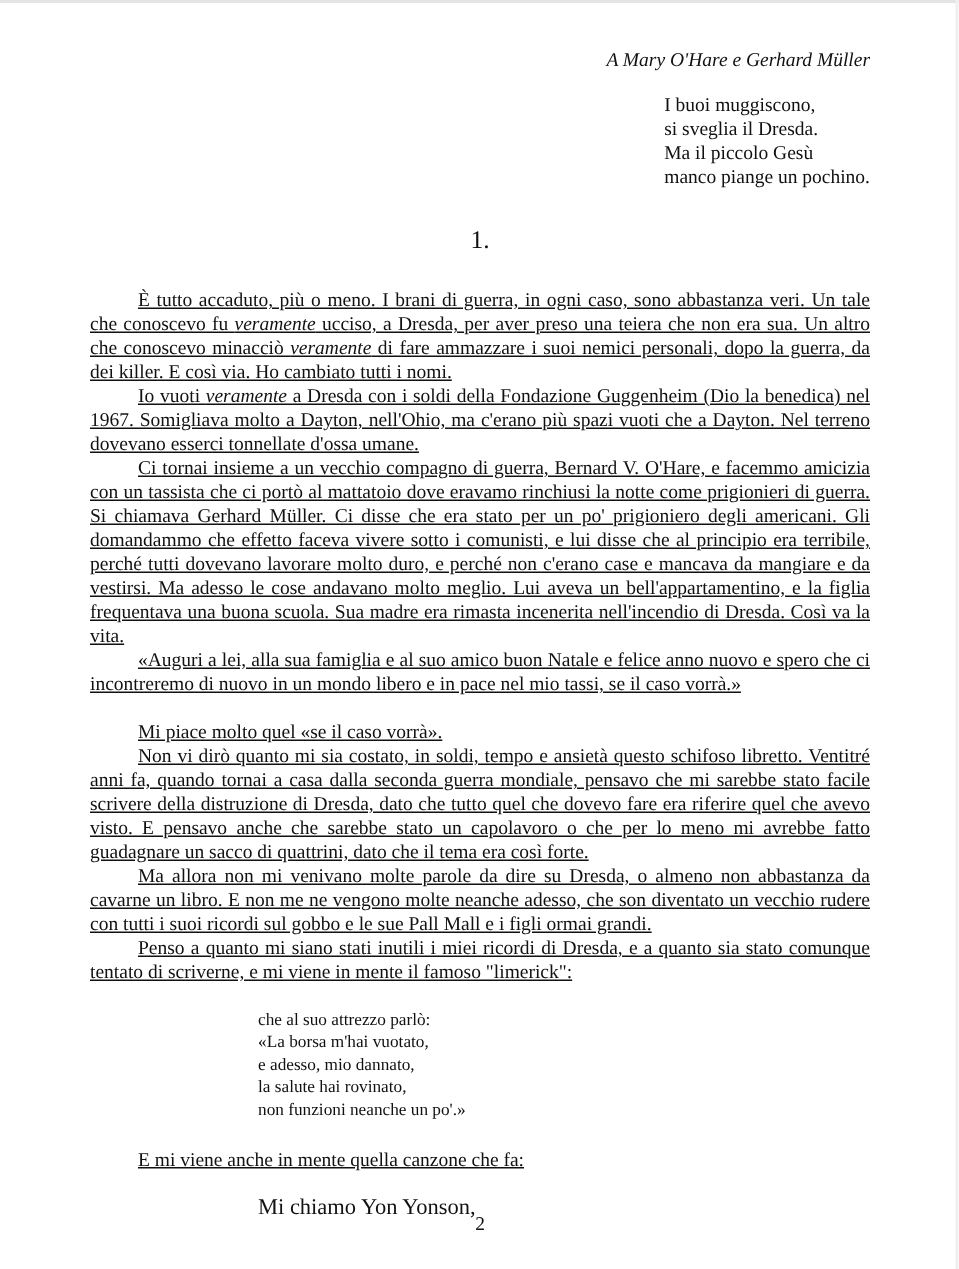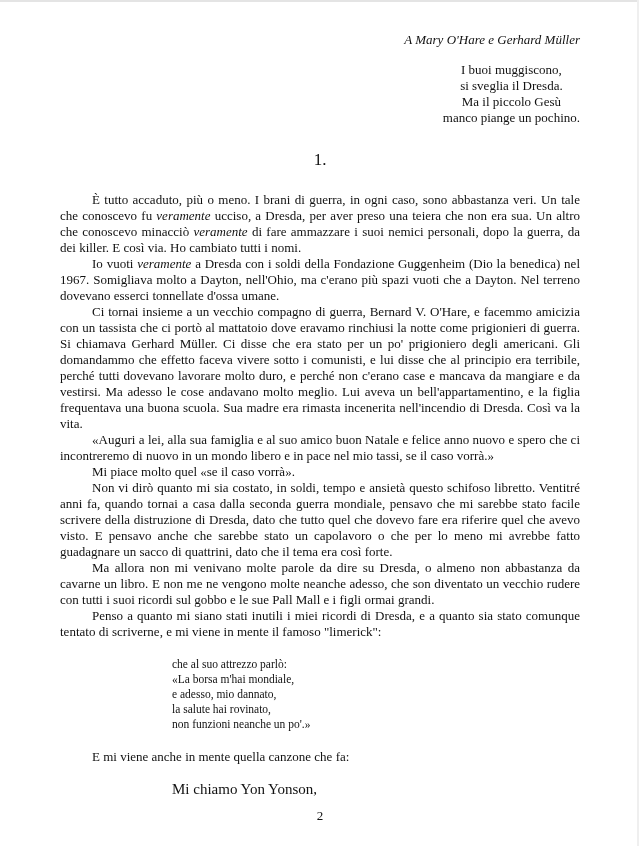--- a/index.html
+++ b/index.html
@@ -12,33 +12,33 @@
   }
   .topline { position: absolute; left: 0; top: 0; width: 639px; height: 2px; background: #e4e4e4; }
   .rightline { position: absolute; right: 0; top: 0; width: 2px; height: 846px; background: #efefef; }
   .page { position: absolute; left: 60px; top: 0; width: 520px; }
   .dedication {
     position: absolute; top: 32px; right: 0;
     font-style: italic; font-size: 13px; line-height: 16px; text-align: left; white-space: nowrap;
   }
   .epigraph {
     position: absolute; top: 62px; right: 0;
-    font-size: 13px; line-height: 16px; text-align: center;
+    font-size: 13px; line-height: 16px; text-align: left;
   }
   .epigraph div { white-space: nowrap; }
   .chapter {
     position: absolute; top: 150px; left: 0; width: 520px; text-align: center;
     font-size: 17px; line-height: 20px;
   }
   .body {
     position: absolute; top: 192px; left: 0; width: 520px;
     font-size: 13px; line-height: 16px; text-align: justify;
   }
-  .body p { margin: 0; text-indent: 32px; }
-  .body p.gap { }
+  .body p { margin: 0; text-indent: 32px; text-decoration: underline; }
+  .body p.gap { margin-top: 16px; }
   .verse { margin: 17px 0 17px 112px; font-size: 11.5px; line-height: 15px; }
   .verse div { white-space: nowrap; }
   .verse2 { margin: 17px 0 0 112px; font-size: 15px; line-height: 15px; }
   .pagenum {
     position: absolute; top: 808px; left: 0; width: 520px; text-align: center;
     font-size: 13px; line-height: 16px;
   }
   em { font-style: italic; }
 </style>
 </head>
@@ -64,21 +64,21 @@
     <p><span>Io vuoti </span><em>veramente</em><span> a Dresda con i soldi della Fondazione Guggenheim (Dio la benedica) nel 1967. Somigliava molto a Dayton, nell'Ohio, ma c'erano più spazi vuoti che a Dayton. Nel terreno dovevano esserci tonnellate d'ossa umane.</span></p>
     <p>Ci tornai insieme a un vecchio compagno di guerra, Bernard V. O'Hare, e facemmo amicizia con un tassista che ci portò al mattatoio dove eravamo rinchiusi la notte come prigionieri di guerra. Si chiamava Gerhard Müller. Ci disse che era stato per un po' prigioniero degli americani. Gli domandammo che effetto faceva vivere sotto i comunisti, e lui disse che al principio era terribile, perché tutti dovevano lavorare molto duro, e perché non c'erano case e mancava da mangiare e da vestirsi. Ma adesso le cose andavano molto meglio. Lui aveva un bell'appartamentino, e la figlia frequentava una buona scuola. Sua madre era rimasta incenerita nell'incendio di Dresda. Così va la vita.</p>
     <p>«Auguri a lei, alla sua famiglia e al suo amico buon Natale e felice anno nuovo e spero che ci incontreremo di nuovo in un mondo libero e in pace nel mio tassi, se il caso vorrà.»</p>
     <p class="gap">Mi piace molto quel «se il caso vorrà».</p>
     <p>Non vi dirò quanto mi sia costato, in soldi, tempo e ansietà questo schifoso libretto. Ventitré anni fa, quando tornai a casa dalla seconda guerra mondiale, pensavo che mi sarebbe stato facile scrivere della distruzione di Dresda, dato che tutto quel che dovevo fare era riferire quel che avevo visto. E pensavo anche che sarebbe stato un capolavoro o che per lo meno mi avrebbe fatto guadagnare un sacco di quattrini, dato che il tema era così forte.</p>
     <p>Ma allora non mi venivano molte parole da dire su Dresda, o almeno non abbastanza da cavarne un libro. E non me ne vengono molte neanche adesso, che son diventato un vecchio rudere con tutti i suoi ricordi sul gobbo e le sue Pall Mall e i figli ormai grandi.</p>
     <p>Penso a quanto mi siano stati inutili i miei ricordi di Dresda, e a quanto sia stato comunque tentato di scriverne, e mi viene in mente il famoso "limerick":</p>
 
     <div class="verse">
       <div>che al suo attrezzo parlò:</div>
-      <div>«La borsa m'hai mondiale,</div>
+      <div>«La borsa m'hai vuotato,</div>
       <div>e adesso, mio dannato,</div>
       <div>la salute hai rovinato,</div>
       <div>non funzioni neanche un po'.»</div>
     </div>
 
     <p>E mi viene anche in mente quella canzone che fa:</p>
 
     <div class="verse2">
       <div>Mi chiamo Yon Yonson,</div>
     </div>

